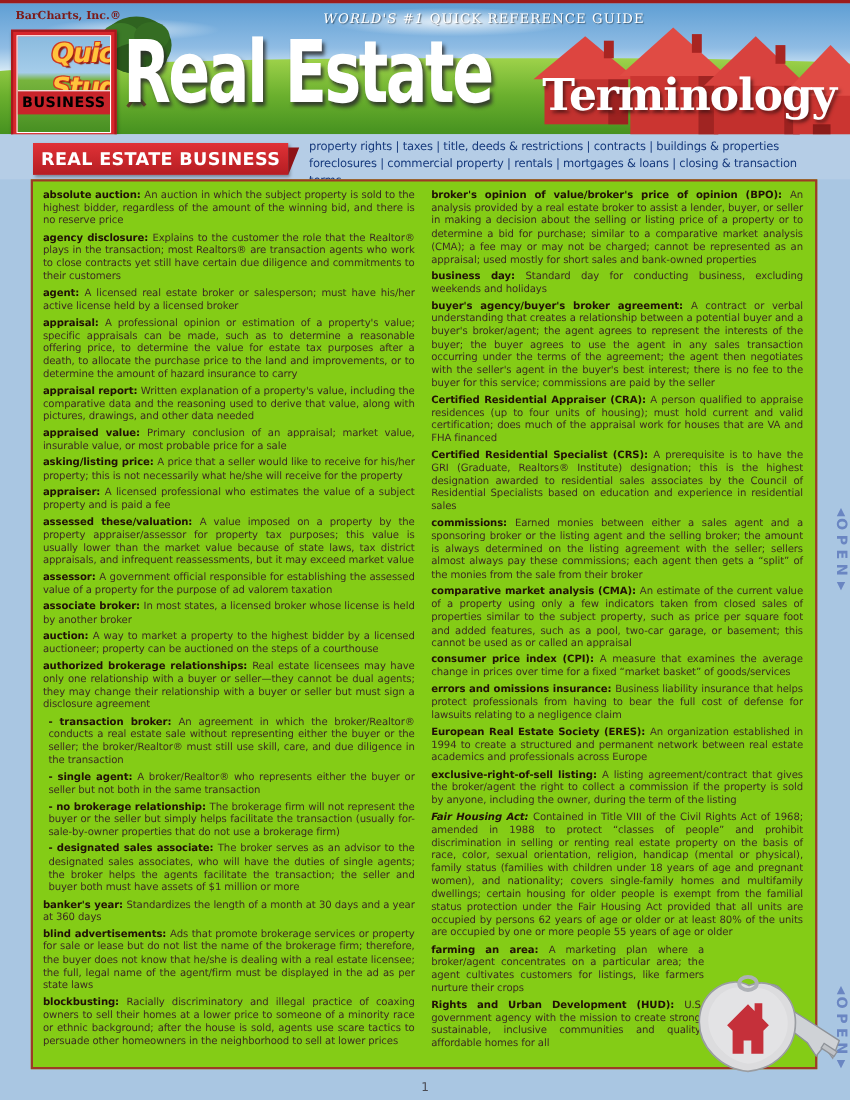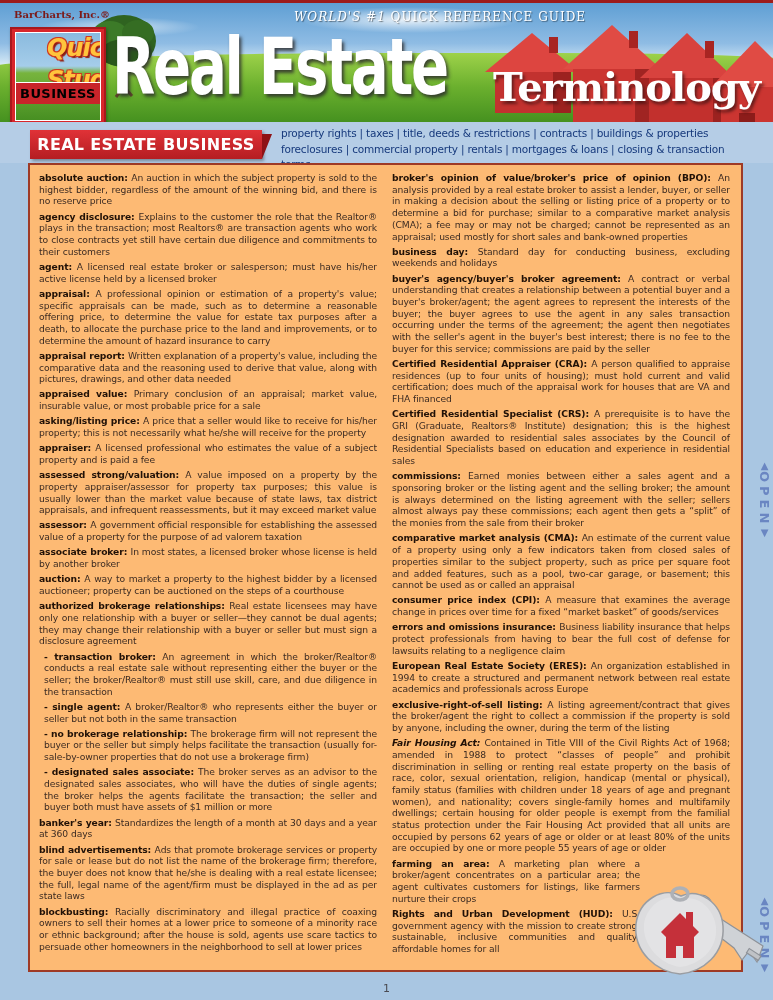--- a/index.html
+++ b/index.html
@@ -86,21 +86,21 @@
     box-shadow:2px 2px 3px rgba(0,0,0,.35);
   }
   .ribbon::after {
     content:""; position:absolute; right:-10px; top:4px;
     border-left:10px solid #8e1216; border-top:0 solid transparent; border-bottom:25px solid transparent;
   }
 
   
   .panel {
     position:absolute; left:28px; top:163px; width:715px; height:809px; z-index:3;
-    background:#fdba74; border:2px solid #9e3a26; box-sizing:border-box; overflow:hidden;
+    background:#84cc16; border:2px solid #9e3a26; box-sizing:border-box; overflow:hidden;
   }
   .col {
     position:absolute; top:7px; width:338px; text-align:justify;
     color:#3c2b22; font-size:9.2px; line-height:11.7px; letter-spacing:-0.1px;
   }
   .col.left  { left:9px; }
   .col.right { left:362px; }
   .entry { margin-bottom:3.5px; }
   .entry.sub { padding-left:5px; }
   .entry.narrow { width:248px; }
@@ -191,21 +191,21 @@
   <div class="panel">
     <div class="col left" id="col-left">
         <div class="entry"><span class="term">absolute auction: </span><span class="def">An auction in which the subject property is sold to the highest bidder, regardless of the amount of the winning bid, and there is no reserve price</span></div>
         <div class="entry"><span class="term">agency disclosure: </span><span class="def">Explains to the customer the role that the Realtor® plays in the transaction; most Realtors® are transaction agents who work to close contracts yet still have certain due diligence and commitments to their customers</span></div>
         <div class="entry"><span class="term">agent: </span><span class="def">A licensed real estate broker or salesperson; must have his/her active license held by a licensed broker</span></div>
         <div class="entry"><span class="term">appraisal: </span><span class="def">A professional opinion or estimation of a property's value; specific appraisals can be made, such as to determine a reasonable offering price, to determine the value for estate tax purposes after a death, to allocate the purchase price to the land and improvements, or to determine the amount of hazard insurance to carry</span></div>
         <div class="entry"><span class="term">appraisal report: </span><span class="def">Written explanation of a property's value, including the comparative data and the reasoning used to derive that value, along with pictures, drawings, and other data needed</span></div>
         <div class="entry"><span class="term">appraised value: </span><span class="def">Primary conclusion of an appraisal; market value, insurable value, or most probable price for a sale</span></div>
         <div class="entry"><span class="term">asking/listing price: </span><span class="def">A price that a seller would like to receive for his/her property; this is not necessarily what he/she will receive for the property</span></div>
         <div class="entry"><span class="term">appraiser: </span><span class="def">A licensed professional who estimates the value of a subject property and is paid a fee</span></div>
-        <div class="entry"><span class="term">assessed strong/valuation: </span><span class="def">A value imposed on a property by the property appraiser/assessor for property tax purposes; this value is usually lower than the market value because of state laws, tax district appraisals, and infrequent reassessments, but it may exceed market value</span></div>
+        <div class="entry"><span class="term">assessed these/valuation: </span><span class="def">A value imposed on a property by the property appraiser/assessor for property tax purposes; this value is usually lower than the market value because of state laws, tax district appraisals, and infrequent reassessments, but it may exceed market value</span></div>
         <div class="entry"><span class="term">assessor: </span><span class="def">A government official responsible for establishing the assessed value of a property for the purpose of ad valorem taxation</span></div>
         <div class="entry"><span class="term">associate broker: </span><span class="def">In most states, a licensed broker whose license is held by another broker</span></div>
         <div class="entry"><span class="term">auction: </span><span class="def">A way to market a property to the highest bidder by a licensed auctioneer; property can be auctioned on the steps of a courthouse</span></div>
         <div class="entry"><span class="term">authorized brokerage relationships: </span><span class="def">Real estate licensees may have only one relationship with a buyer or seller—they cannot be dual agents; they may change their relationship with a buyer or seller but must sign a disclosure agreement</span></div>
         <div class="entry sub"><span class="term">- transaction broker: </span><span class="def">An agreement in which the broker/Realtor® conducts a real estate sale without representing either the buyer or the seller; the broker/Realtor® must still use skill, care, and due diligence in the transaction</span></div>
         <div class="entry sub"><span class="term">- single agent: </span><span class="def">A broker/Realtor® who represents either the buyer or seller but not both in the same transaction</span></div>
         <div class="entry sub"><span class="term">- no brokerage relationship: </span><span class="def">The brokerage firm will not represent the buyer or the seller but simply helps facilitate the transaction (usually for-sale-by-owner properties that do not use a brokerage firm)</span></div>
         <div class="entry sub"><span class="term">- designated sales associate: </span><span class="def">The broker serves as an advisor to the designated sales associates, who will have the duties of single agents; the broker helps the agents facilitate the transaction; the seller and buyer both must have assets of $1 million or more</span></div>
         <div class="entry"><span class="term">banker's year: </span><span class="def">Standardizes the length of a month at 30 days and a year at 360 days</span></div>
         <div class="entry"><span class="term">blind advertisements: </span><span class="def">Ads that promote brokerage services or property for sale or lease but do not list the name of the brokerage firm; therefore, the buyer does not know that he/she is dealing with a real estate licensee; the full, legal name of the agent/firm must be displayed in the ad as per state laws</span></div>

